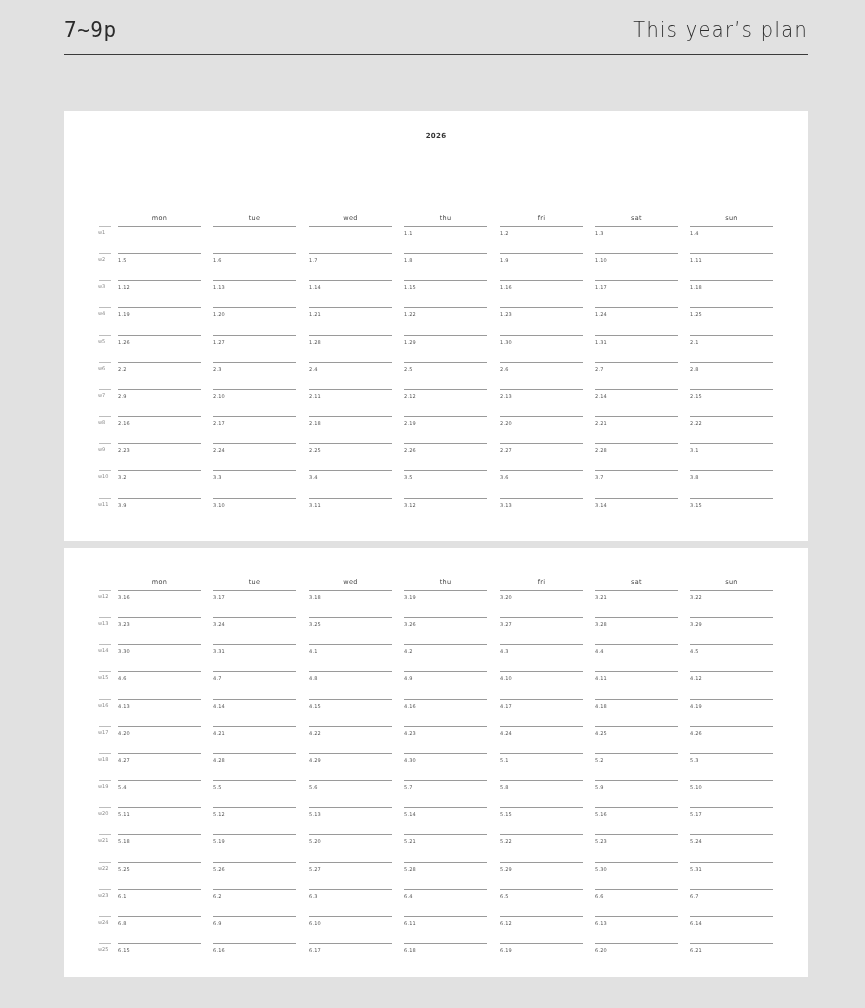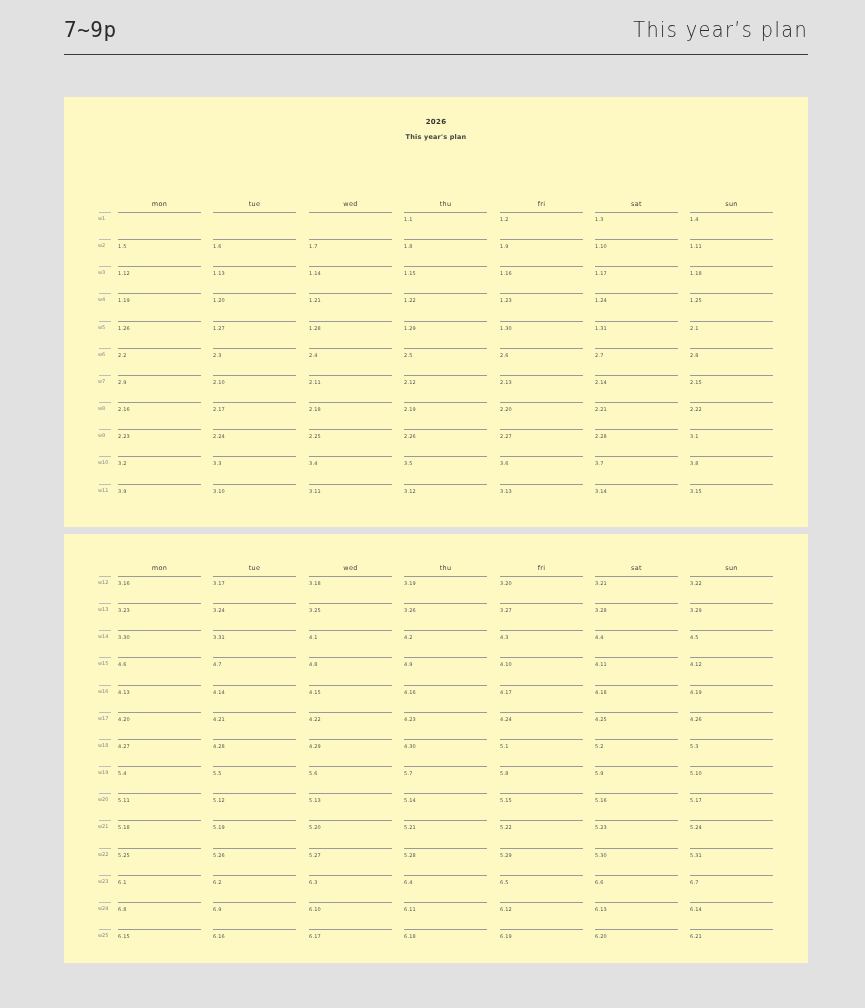--- a/index.html
+++ b/index.html
@@ -41,21 +41,22 @@
     letter-spacing: 1.5px;
     font-weight: 300;
     color: #2b2b2b;
     transform: scaleX(0.92);
     transform-origin: right center;
   }
   .page {
     position: absolute;
     left: 64px;
     width: 744px;
-    background: #fef9c3;
+    background: #ffffff;
+    margin-top: 14px;
   }
   .page1 { top: 97px; height: 430px; }
   .page2 { top: 534px; height: 429px; }
 
   .year {
     position: absolute;
     left: 0;
     width: 744px;
     top: 21px;
     text-align: center;
@@ -134,21 +135,20 @@
 </head>
 <body>
 
 <div class="top-header">
   <div class="left">7~9p</div>
   <div class="right">This year’s plan</div>
 </div>
 
 <div class="page page1">
   <div class="year">2026</div>
-  <div class="plan-title">This year's plan</div>
   <div class="grid" style="top: 115px;">
       <div class="day-head" style="left: 54px; top: -12px;">mon</div>
       <div class="day-head" style="left: 149px; top: -12px;">tue</div>
       <div class="day-head" style="left: 245px; top: -12px;">wed</div>
       <div class="day-head" style="left: 340px; top: -12px;">thu</div>
       <div class="day-head" style="left: 436px; top: -12px;">fri</div>
       <div class="day-head" style="left: 531px; top: -12px;">sat</div>
       <div class="day-head" style="left: 626px; top: -12px;">sun</div>
       <div class="row" style="top: 0px;">
         <div class="wk-line"></div>

